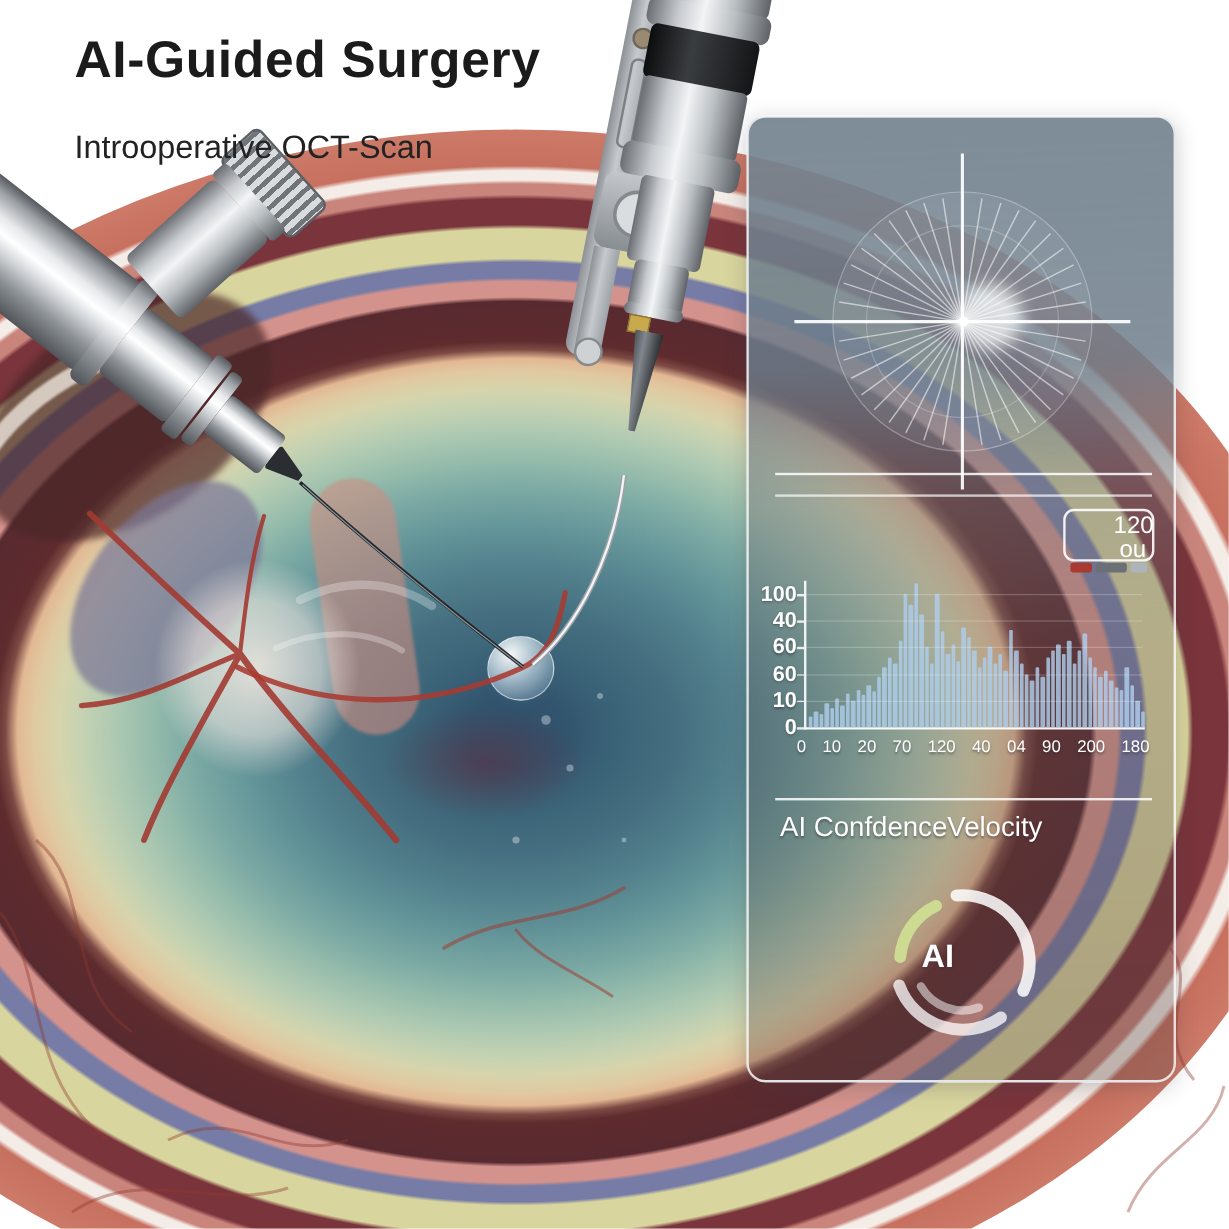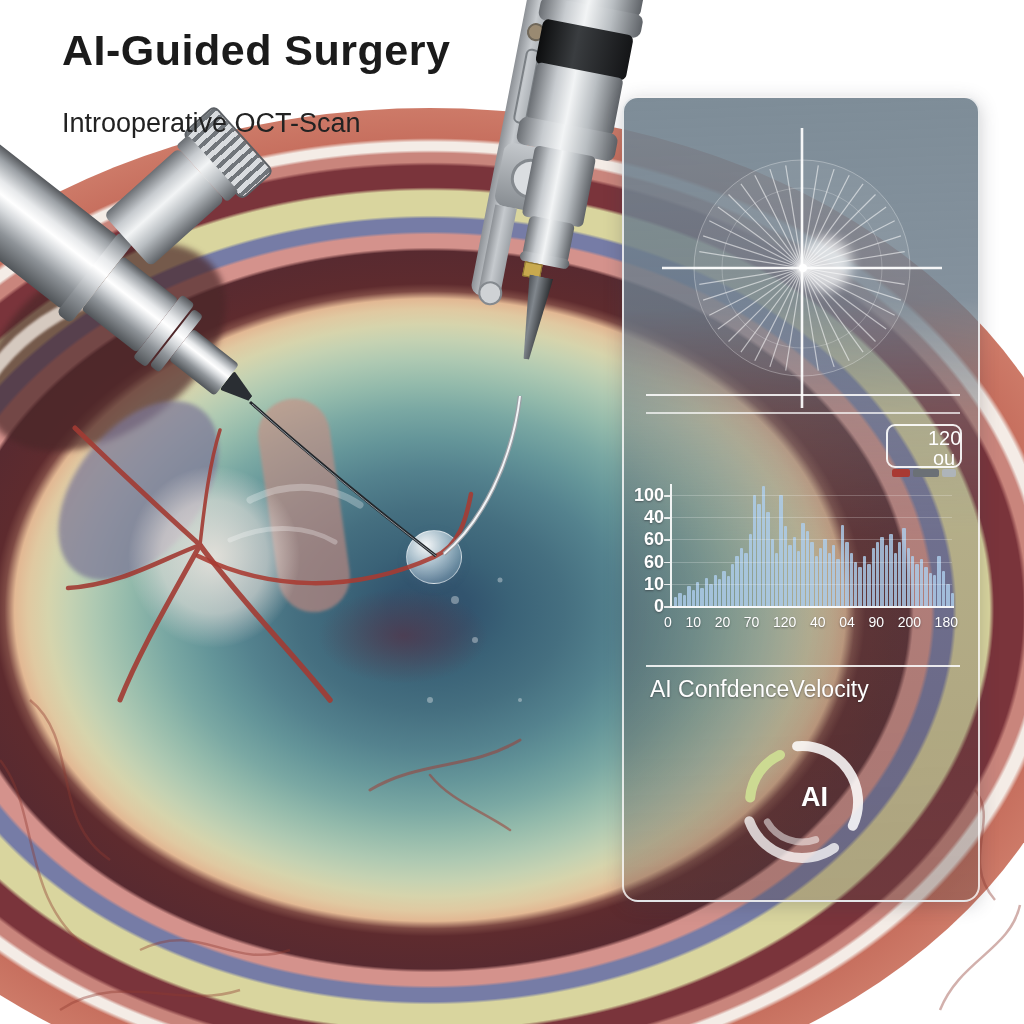--- a/index.html
+++ b/index.html
@@ -98,21 +98,21 @@
   .ytick{position:absolute;right:100%;margin-right:8px;transform:translateY(-50%);
     font-size:18px;color:#fff;text-shadow:0 1px 2px rgba(40,40,45,.5);font-weight:bold;}
   .ymark{position:absolute;left:-8px;width:6px;height:1.5px;background:rgba(255,255,255,.85);}
   .bars{position:absolute;left:2px;right:0;bottom:0;top:0;display:flex;align-items:flex-end;gap:1px;}
   .bar{flex:1;background:rgba(173,205,235,.82);border-radius:1px 1px 0 0;}
   .xticks{position:absolute;left:40px;top:516px;width:294px;display:flex;justify-content:space-between;
     font-size:14px;text-shadow:0 1px 2px rgba(40,40,45,.5);}
 
   .p-foot{position:absolute;left:26px;right:26px;top:578px;display:flex;justify-content:flex-start;
     font-size:23px;text-shadow:0 1px 2px rgba(40,40,45,.5);}
-  .gauge{position:absolute;left:98px;top:624px;width:160px;height:160px;text-align:right;}
+  .gauge{position:absolute;left:98px;top:624px;width:160px;height:160px;}
   .gauge-label{position:absolute;left:46px;top:60px;width:60px;font-size:27px;font-weight:bold;color:#fff;
     text-shadow:0 1px 3px rgba(40,40,45,.5);}
 
   
   .title{left:62px;top:26px;font-size:43px;font-weight:bold;color:#1b1b1b;z-index:12;letter-spacing:.5px;}
   .subtitle{left:62px;top:108px;font-size:27px;color:#222;z-index:12;}
   svg{display:block;}
 </style>
 </head>
 <body>

